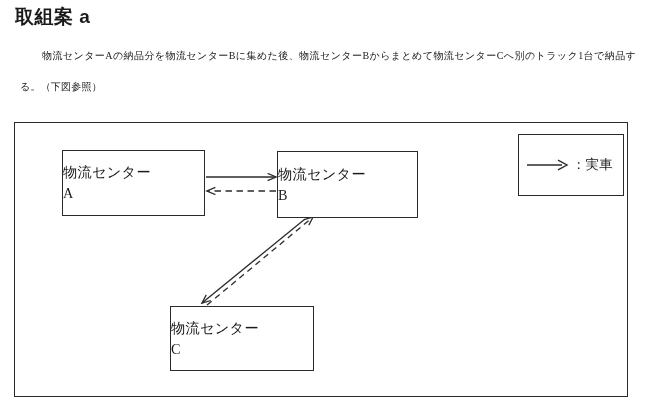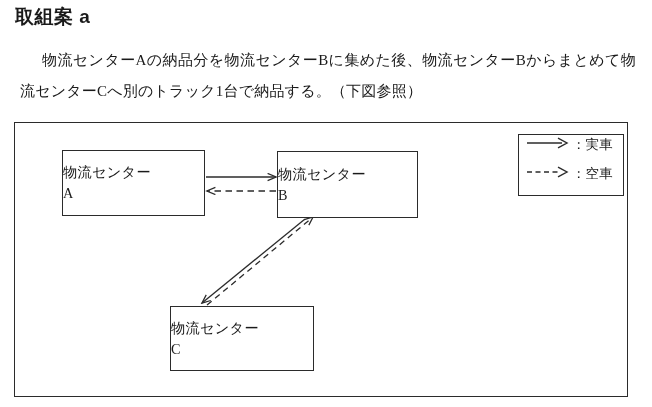--- a/index.html
+++ b/index.html
@@ -27,21 +27,21 @@
     letter-spacing: 0.5px;
     white-space: nowrap;
   }
 
   
   #plan-body {
     position: absolute;
     left: 20px;
     top: 30px;
     width: 616px;
-    font-size: 15px;
+    font-size: 10px;
     line-height: 31px;
     text-indent: 22px;
     text-align: justify;
     text-justify: inter-character;
     letter-spacing: 0.2px;
   }
 
   
   #diagram-frame {
     position: absolute;
@@ -94,21 +94,21 @@
     border: 1.4px solid #2b2b2b;
     background: #ffffff;
     box-sizing: border-box;
     z-index: 3;
     display: flex;
     flex-direction: column;
     justify-content: center;
   }
   .legend-row {
     display: flex;
-    align-items: flex-start;
+    align-items: center;
     height: 29px;
     padding-left: 6px;
   }
   .legend-glyph {
     width: 46px;
     height: 14px;
     flex: 0 0 46px;
     display: block;
   }
   .legend-label {
@@ -164,22 +164,15 @@
   <div id="legend-box">
 
     <div class="legend-row">
       <svg class="legend-glyph" viewBox="0 0 46 14">
         <line x1="2" y1="7" x2="37" y2="7" stroke="#2b2b2b" stroke-width="1.6"></line>
         <path d="M33,2.2 L42,7 L33,11.8" fill="none" stroke="#2b2b2b" stroke-width="1.4"></path>
       </svg>
       <span class="legend-label">：実車</span>
     </div>
 
-    <div class="legend-row">
-      <svg class="legend-glyph" viewBox="0 0 46 14">
-        <line x1="2" y1="7" x2="36" y2="7" stroke="#2b2b2b" stroke-width="1.6" stroke-dasharray="5,3.5"></line>
-        <path d="M33,2.2 L42,7 L33,11.8" fill="none" stroke="#2b2b2b" stroke-width="1.4"></path>
-      </svg>
-      <span class="legend-label">：空車</span>
-    </div>
 
   </div>
 </div>
 
 </body></html>

